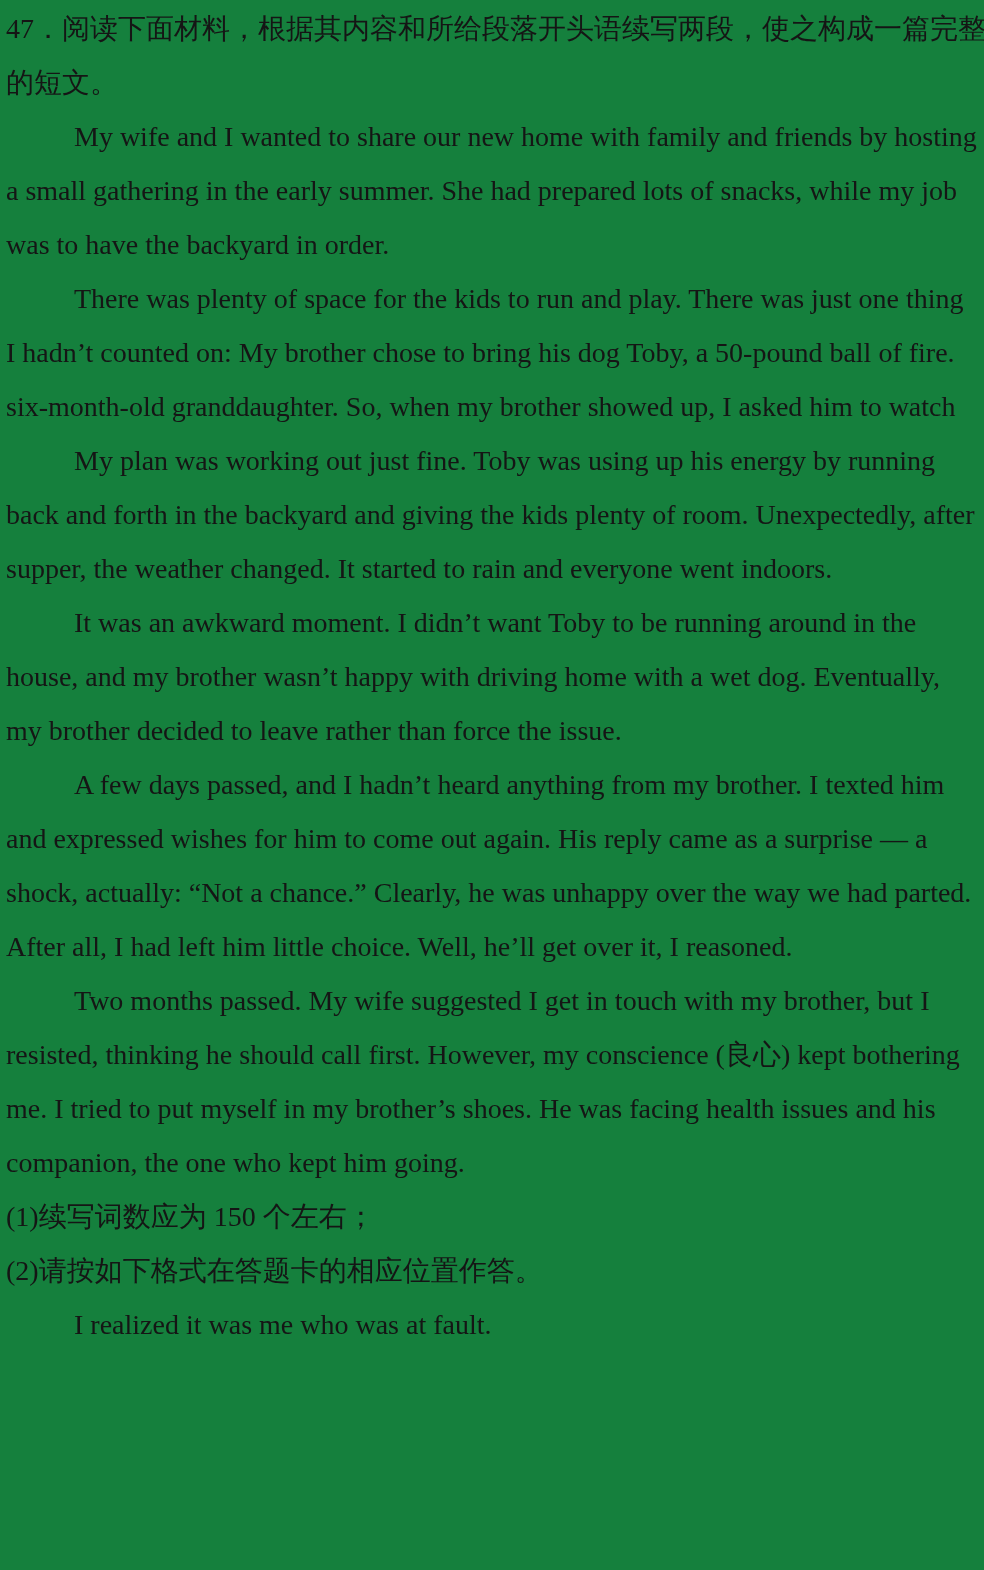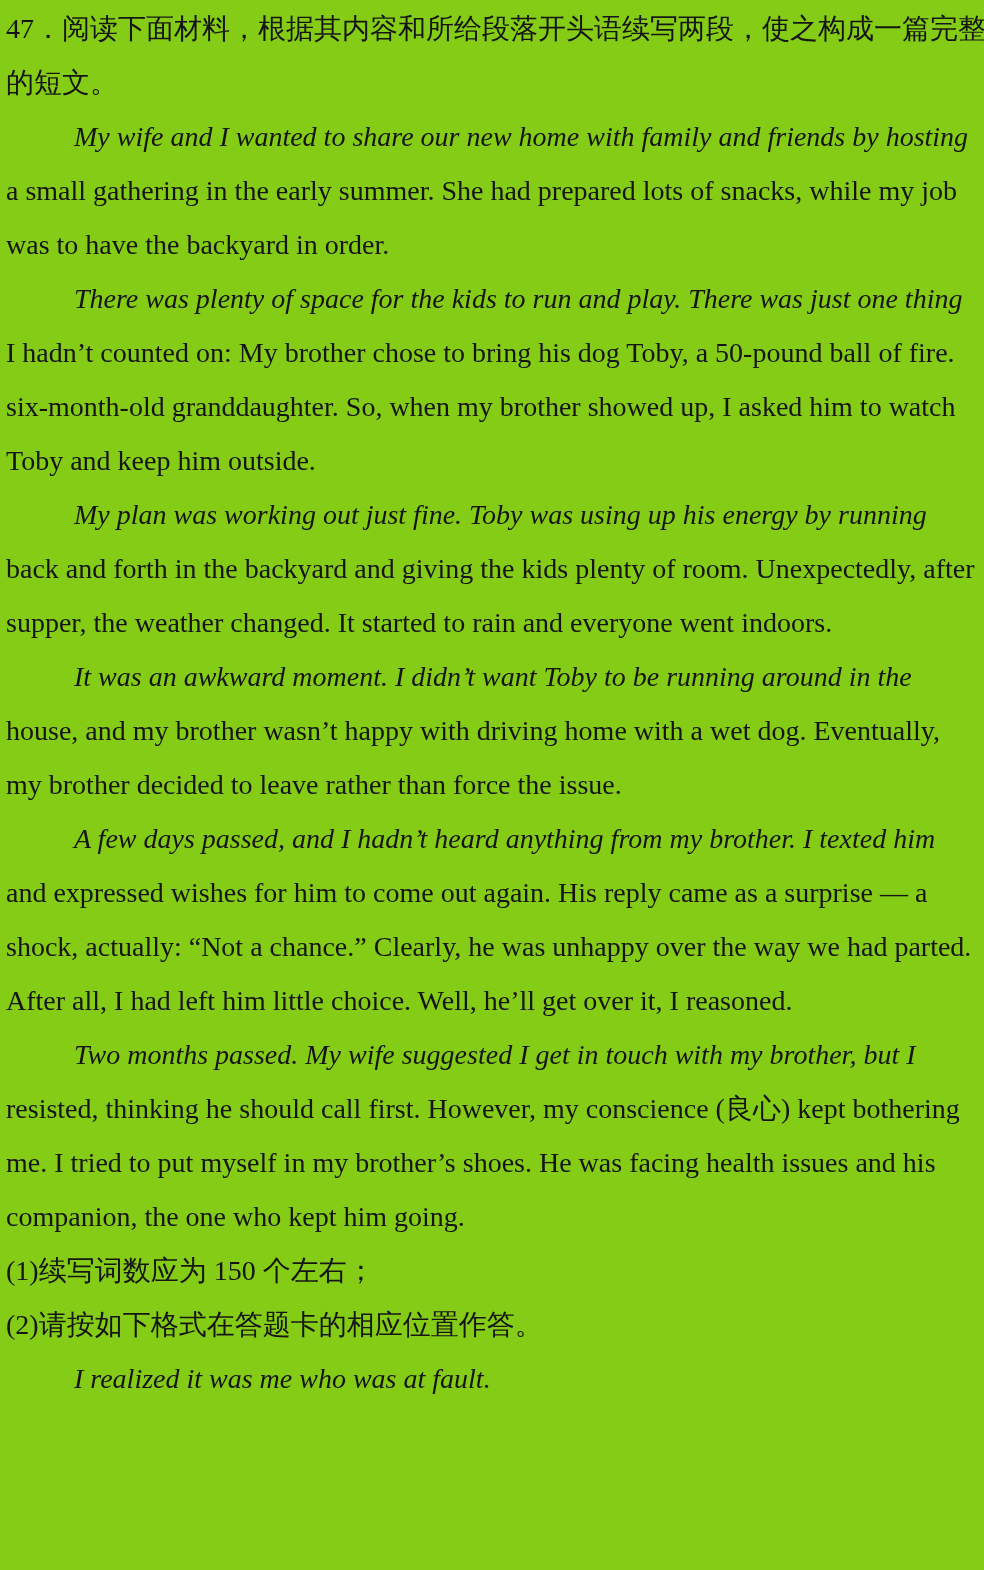--- a/index.html
+++ b/index.html
@@ -5,51 +5,49 @@
   html, body {
     margin: 0;
     padding: 0;
     background: #ffffff;
   }
   .page {
     position: relative;
     width: 984px;
     height: 1570px;
     box-sizing: border-box;
-    background: #84cc16;
+    background: #15803d;
     padding: 2px 8px 0 6px;
     overflow: hidden;
     font-family: "Liberation Serif", serif;
     font-size: 28px;
     line-height: 54px;
     color: #151515;
   }
   .line {
     height: 54px;
     white-space: pre;
   }
   .line.indent {
     padding-left: 68px;
-    font-style: italic;
   }
 </style>
 </head>
 <body>
 
 <div class="page">
   <div id="doc-lines">
       <div class="line">47．阅读下面材料，根据其内容和所给段落开头语续写两段，使之构成一篇完整</div>
       <div class="line">的短文。</div>
       <div class="line indent">My wife and I wanted to share our new home with family and friends by hosting</div>
       <div class="line">a small gathering in the early summer. She had prepared lots of snacks, while my job</div>
       <div class="line">was to have the backyard in order.</div>
       <div class="line indent">There was plenty of space for the kids to run and play. There was just one thing</div>
       <div class="line">I hadn’t counted on: My brother chose to bring his dog Toby, a 50-pound ball of fire.</div>
       <div class="line">six-month-old granddaughter. So, when my brother showed up, I asked him to watch</div>
-      <div class="line">Toby and keep him outside.</div>
       <div class="line indent">My plan was working out just fine. Toby was using up his energy by running</div>
       <div class="line">back and forth in the backyard and giving the kids plenty of room. Unexpectedly, after</div>
       <div class="line">supper, the weather changed. It started to rain and everyone went indoors.</div>
       <div class="line indent">It was an awkward moment. I didn’t want Toby to be running around in the</div>
       <div class="line">house, and my brother wasn’t happy with driving home with a wet dog. Eventually,</div>
       <div class="line">my brother decided to leave rather than force the issue.</div>
       <div class="line indent">A few days passed, and I hadn’t heard anything from my brother. I texted him</div>
       <div class="line">and expressed wishes for him to come out again. His reply came as a surprise — a</div>
       <div class="line">shock, actually: “Not a chance.” Clearly, he was unhappy over the way we had parted.</div>
       <div class="line">After all, I had left him little choice. Well, he’ll get over it, I reasoned.</div>

